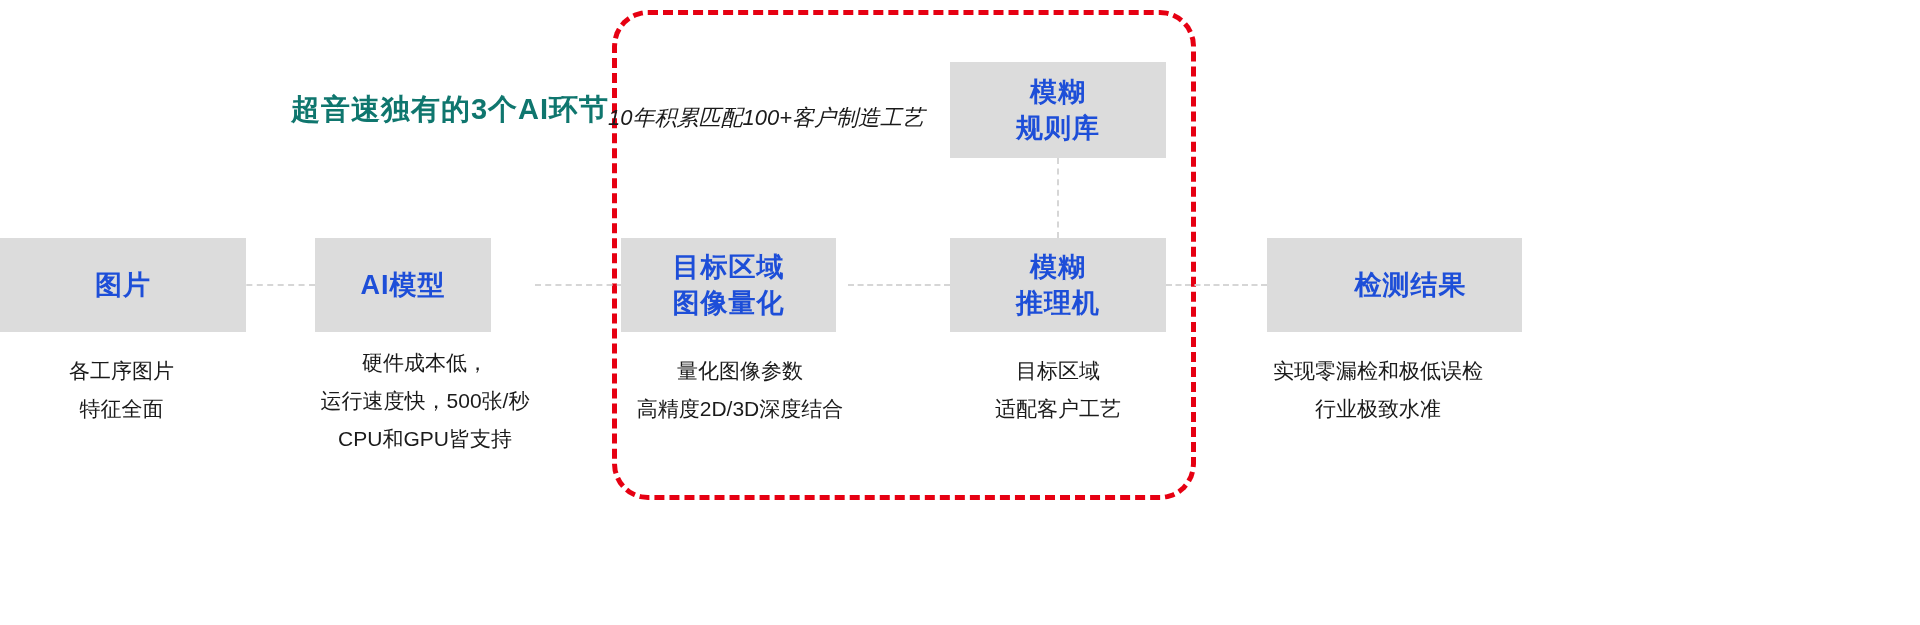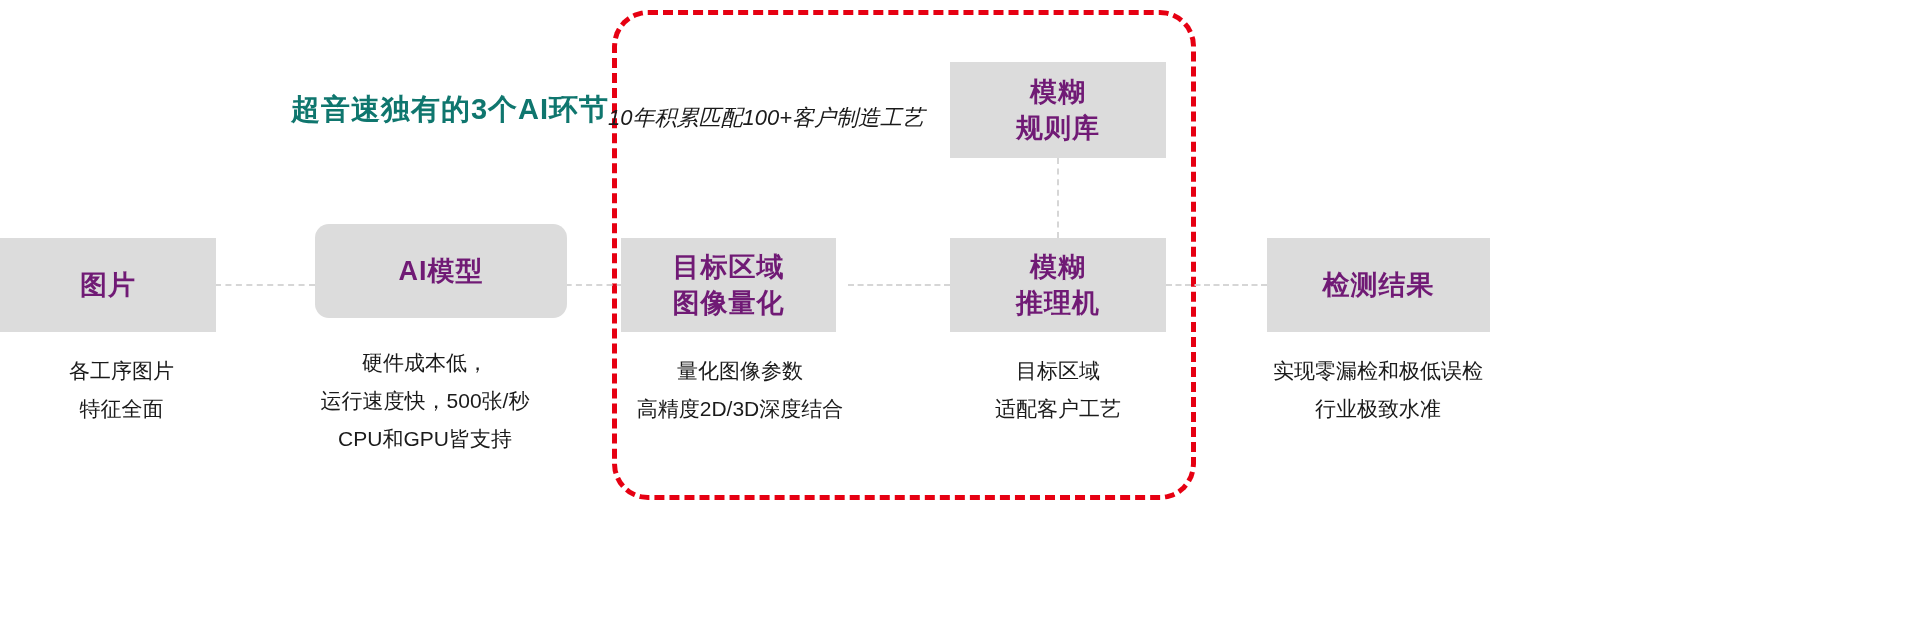--- a/index.html
+++ b/index.html
@@ -44,33 +44,33 @@
     color: #1a1a1a;
     font-style: italic;
   }
   .node {
     position: absolute;
     background: #dcdcdc;
     display: flex;
     flex-direction: column;
     align-items: center;
     justify-content: center;
-    color: #701a75;
+    color: #1d4ed8;
     font-weight: bold;
     font-size: 27px;
     line-height: 36px;
     text-align: center;
     letter-spacing: 1px;
   }
-  .node-image          { left: 0;      top: 238px; width: 216px; height: 94px; align-items: center; }
-  .node-ai-model       { left: 315px;  top: 224px; width: 252px; height: 94px; border-radius: 14px; }
+  .node-image          { left: 0;      top: 238px; width: 246px; height: 94px; align-items: center; }
+  .node-ai-model       { left: 315px;  top: 238px; width: 176px; height: 94px; }
   .node-quantization   { left: 621px;  top: 238px; width: 215px; height: 94px; }
   .node-fuzzy-rules    { left: 950px;  top: 62px;  width: 216px; height: 96px; }
   .node-fuzzy-inference{ left: 950px;  top: 238px; width: 216px; height: 94px; }
-  .node-result         { left: 1267px; top: 238px; width: 223px; height: 94px; }
+  .node-result         { left: 1267px; top: 238px; width: 223px; height: 94px; padding-left: 32px; }
   .h-connector {
     position: absolute;
     top: 284px;
     height: 0;
     border-top: 2px dashed #d6d6d6;
   }
   .connector-1 { left: 215px;  width: 100px; }
   .connector-2 { left: 535px;  width: 98px;  }
   .connector-3 { left: 848px;  width: 102px; }
   .connector-4 { left: 1166px; width: 101px; }

